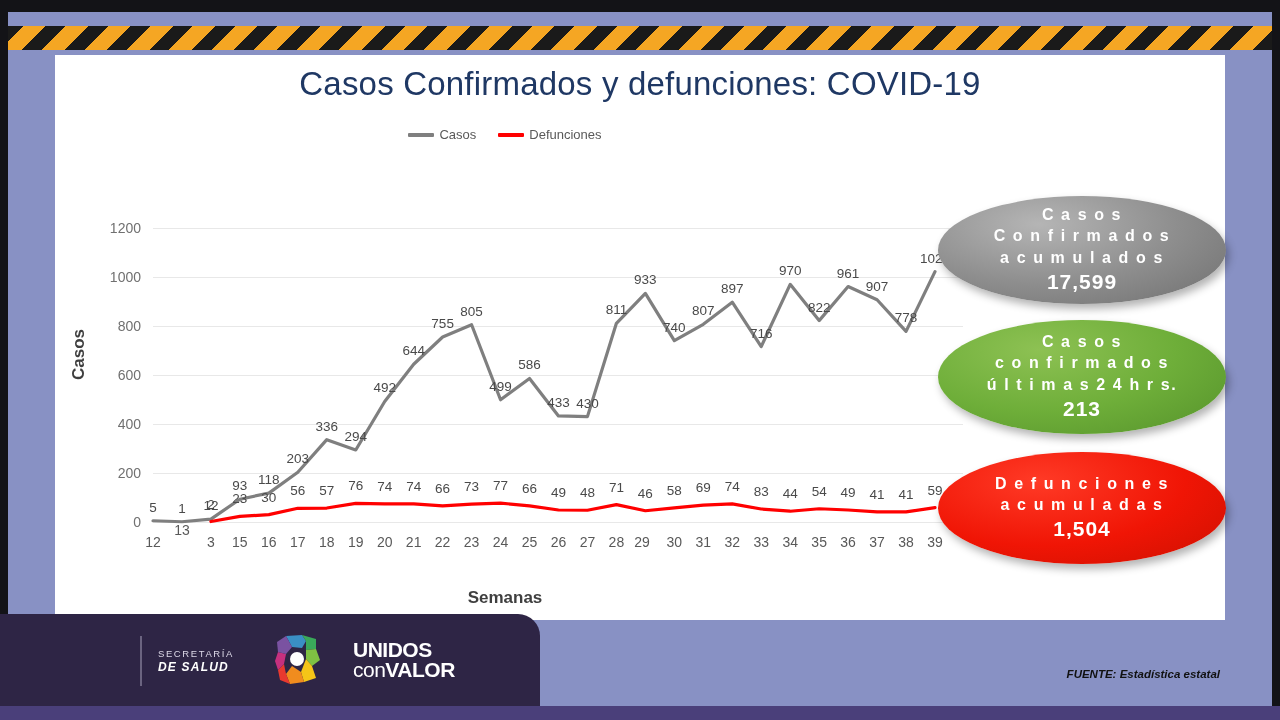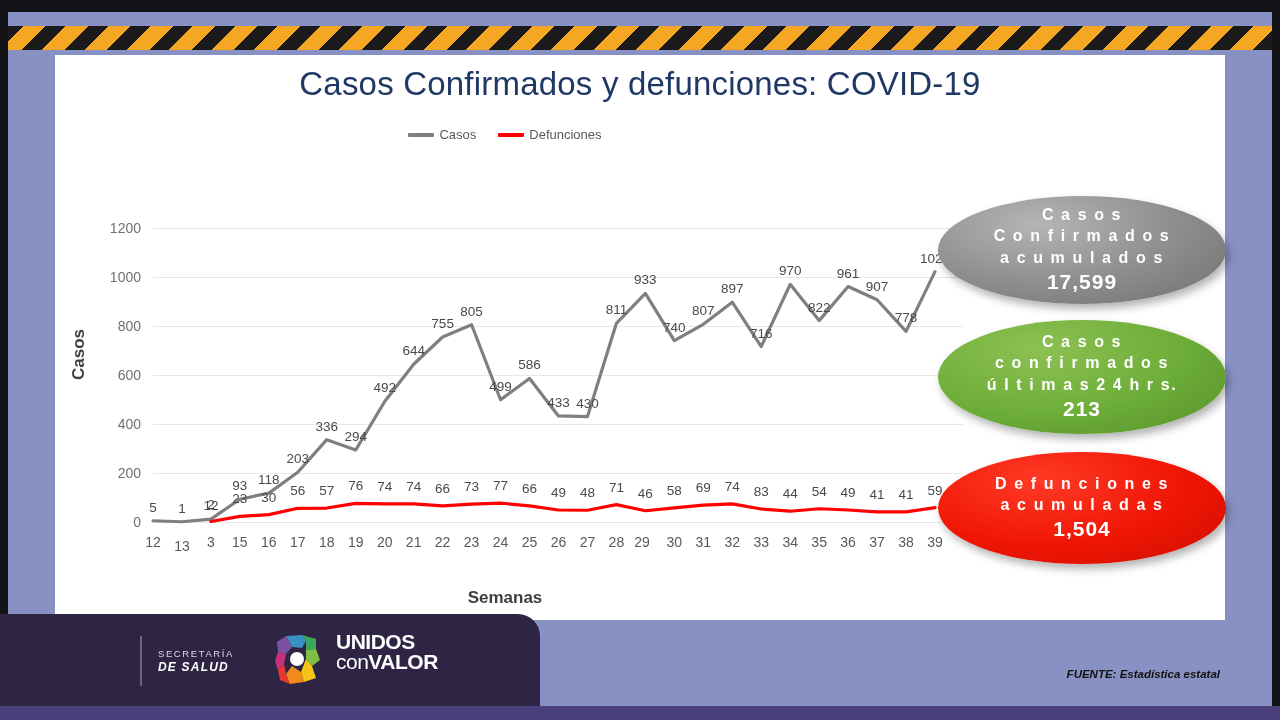--- a/index.html
+++ b/index.html
@@ -168,21 +168,21 @@
     width: 2px; height: 50px; background: #6b6480;
   }
   .secretaria {
     position: absolute; left: 158px; top: 34px;
     color: #fff; line-height: 1.3;
   }
   .sec-1 { font-size: 9.5px; letter-spacing: 1.6px; color: #ddd9e8; }
   .sec-2 { font-size: 12px; letter-spacing: 1.2px; font-weight: bold; font-style: italic; }
   .unidos-wrap {
     position: absolute; left: 272px; top: 18px;
-    display: flex; gap: 8px;
+    display: flex; align-items: center; gap: 25px;
   }
   .unidos-text { color: #fff; line-height: 0.95; }
   .u-1 { font-size: 21px; font-weight: bold; letter-spacing: -0.5px; }
   .u-2 { font-size: 21px; letter-spacing: -0.5px; }
   .u-2 b { font-weight: bold; }
   .fuente {
     position: absolute; right: 60px; bottom: 40px;
     font-size: 11.5px; font-weight: bold; color: #111;
     font-style: italic;
   }
@@ -230,21 +230,21 @@
           <div class="gridline" style="left: 98px; top: 372px; width: 810px;"></div>
           <div class="gridline" style="left: 98px; top: 323px; width: 810px;"></div>
           <div class="gridline" style="left: 98px; top: 274px; width: 810px;"></div>
           <div class="gridline" style="left: 98px; top: 225px; width: 810px;"></div>
           <div class="gridline" style="left: 98px; top: 176px; width: 810px;"></div>
           <div class="gridline" style="left: 98px; top: 127px; width: 810px;"></div>
           <div class="gridline" style="left: 98px; top: 78px; width: 810px;"></div>
         </div>
       <div id="xticks">
           <div class="xtick" style="left: 98px; top: 384px;">12</div>
-          <div class="xtick" style="left: 126.963px; top: 388px;">13</div>
+          <div class="xtick" style="left: 126.963px; top: 372px;">13</div>
           <div class="xtick" style="left: 155.926px; top: 384px;">3</div>
           <div class="xtick" style="left: 184.889px; top: 384px;">15</div>
           <div class="xtick" style="left: 213.852px; top: 384px;">16</div>
           <div class="xtick" style="left: 242.815px; top: 384px;">17</div>
           <div class="xtick" style="left: 271.778px; top: 384px;">18</div>
           <div class="xtick" style="left: 300.741px; top: 384px;">19</div>
           <div class="xtick" style="left: 329.704px; top: 384px;">20</div>
           <div class="xtick" style="left: 358.667px; top: 384px;">21</div>
           <div class="xtick" style="left: 387.63px; top: 384px;">22</div>
           <div class="xtick" style="left: 416.593px; top: 384px;">23</div>

